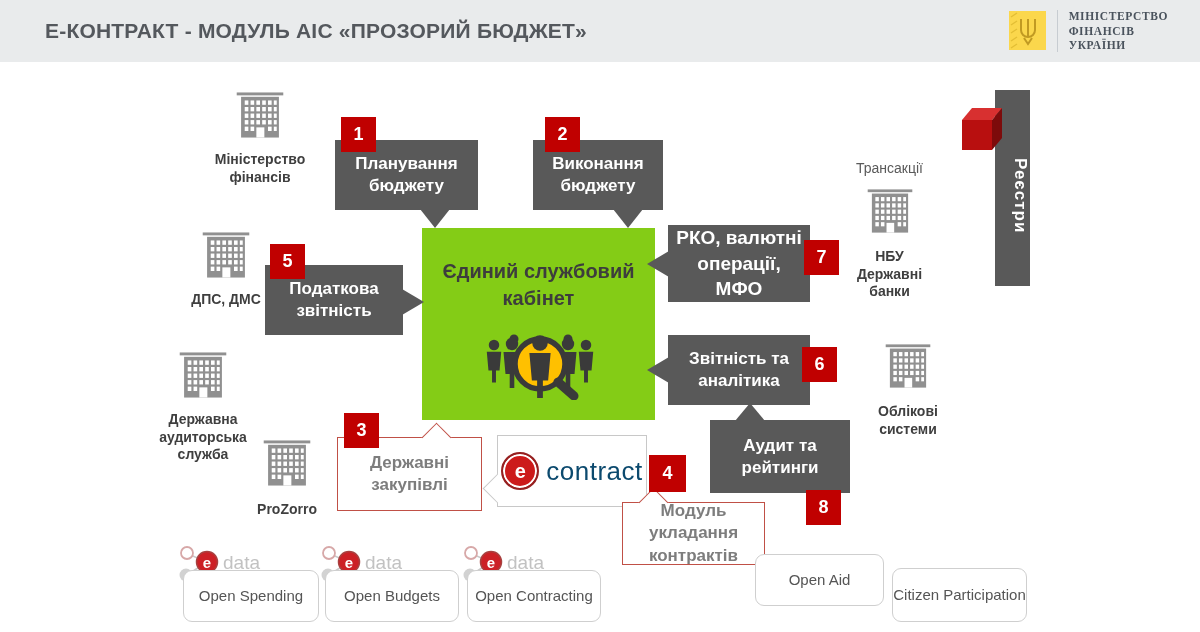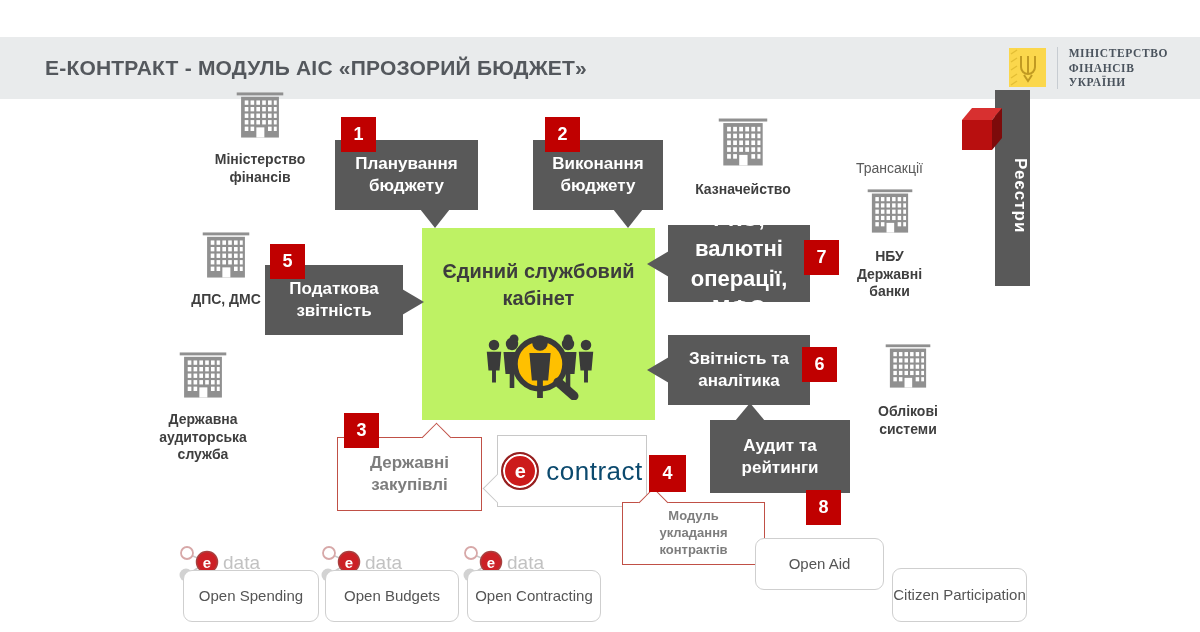--- a/index.html
+++ b/index.html
@@ -1,53 +1,53 @@
 <!DOCTYPE html>
 <html><head>
 <meta charset="utf-8">
 <style>
   html,body{margin:0;padding:0;background:#fff;font-family:"Liberation Sans",sans-serif;}
   .stage{position:relative;width:1200px;height:632px;background:#fff;overflow:hidden;}
 
   
-  .header{position:absolute;left:0;top:0;width:1200px;height:62px;background:#E9EBEC;display:flex;align-items:center;margin-top:37px;}
+  .header{position:absolute;left:0;top:0;width:1200px;height:62px;background:#E9EBEC;display:flex;align-items:center;}
   .title{padding-left:45px;font-size:21px;font-weight:bold;color:#54585D;letter-spacing:.2px;}
   .logo{position:absolute;right:32px;top:9px;display:flex;align-items:center;gap:11px;}
   .logo-div{width:1px;height:42px;background:#C7CCD1;}
   .ministry{font-family:"Liberation Serif",serif;font-size:11.5px;font-weight:bold;color:#4A535D;letter-spacing:.6px;line-height:14.5px;}
 
   
   .entity{position:absolute;text-align:center;color:#909090;}
   .entity svg{display:block;margin:0 auto;}
   .entity-label{color:#3F3F3F;font-weight:bold;font-size:14px;line-height:1.25;white-space:pre-line;margin-top:7px;}
   .entity-toplabel{color:#5A5A5A;font-size:14px;margin-bottom:5px;white-space:pre-line;}
 
   
-  .ybox{position:absolute;left:422px;top:228px;width:233px;height:192px;background:#bef264;color:#3A3A3A;}
+  .ybox{position:absolute;left:422px;top:228px;width:233px;height:192px;background:#84cc16;color:#3A3A3A;}
   .ybox-title{padding-top:30px;text-align:center;font-size:20px;font-weight:bold;line-height:27px;white-space:pre-line;color:#3D3D3D;}
   .ybox svg{position:absolute;left:56px;top:102px;}
 
   
   .bubble{position:absolute;}
   .dark{background:#595959;}
   .btext{position:absolute;inset:0;display:flex;align-items:center;justify-content:center;text-align:center;white-space:pre-line;color:#FFFFFF;font-weight:bold;font-size:17px;line-height:1.28;}
-  .btext.small{font-size:22px;line-height:1.35;text-align:center;}
+  .btext.small{font-size:19px;line-height:1.35;text-align:center;}
   .badge{position:absolute;width:35px;height:35px;background:#C00000;color:#fff;font-weight:bold;font-size:18px;display:flex;align-items:center;justify-content:center;z-index:4;}
   .tail{position:absolute;width:0;height:0;}
   .tail.down{bottom:-18px;border-left:15px solid transparent;border-right:15px solid transparent;border-top:19px solid #595959;}
   .tail.up{top:-17px;border-left:15px solid transparent;border-right:15px solid transparent;border-bottom:18px solid #595959;}
   .tail.pright{right:-21px;border-top:13px solid transparent;border-bottom:13px solid transparent;border-left:22px solid #595959;}
   .tail.pleft{left:-21px;border-top:13px solid transparent;border-bottom:13px solid transparent;border-right:22px solid #595959;}
 
   
   .wbubble{position:absolute;background:#fff;}
   .red-border{border:1.5px solid #C05046;}
   .gray-border{border:1px solid #C8C8C8;}
   .wtext{position:absolute;inset:0;display:flex;align-items:center;justify-content:center;text-align:center;white-space:pre-line;color:#7D7D7D;font-weight:bold;font-size:17px;line-height:1.28;}
-  .wtext.tiny{font-size:13px;line-height:1.3;}
+  .wtext.tiny{font-size:17px;line-height:1.3;}
   .wtail{position:absolute;width:20px;height:20px;background:#fff;transform:rotate(45deg);z-index:2;}
   .wtail.up-red{border-top:1.5px solid #C05046;border-left:1.5px solid #C05046;top:-11px;}
   .wtail.left-gray{border-left:1px solid #C8C8C8;border-bottom:1px solid #C8C8C8;left:-11px;}
 
   
   .econtract-inner{position:absolute;inset:0;display:flex;align-items:center;justify-content:center;gap:7px;}
   .ec-circle{width:34px;height:34px;border-radius:50%;background:#CC1B1B;border:2px solid #952020;box-shadow:inset 0 0 0 2px #fff;color:#fff;font-weight:bold;font-size:20px;display:flex;align-items:center;justify-content:center;}
   .ec-name{font-size:26px;color:#0c4a6e;letter-spacing:.5px;}
 
   
@@ -162,27 +162,27 @@
 
   <div class="entity" style="left:138px;top:346px;width:130px;">
     <svg width="48" height="58" viewBox="0 0 66 62">
         <use href="#bldg"></use>
       </svg>
     <div class="entity-label">Державна
 аудиторська
 служба</div>
   </div>
 
-
-  <div class="entity" style="left:678px;top:110px;width:130px;">
-    <svg width="50" height="64" viewBox="0 0 66 62">
-        <use href="#bldg"></use>
-      </svg>
-    <div class="entity-label">Казначейство</div>
-  </div>
+  <div class="entity" style="left:228px;top:432px;width:118px;">
+    <svg width="48" height="62" viewBox="0 0 66 62">
+        <use href="#bldg"></use>
+      </svg>
+    <div class="entity-label">ProZorro</div>
+  </div>
+
 
   <div class="entity" style="left:827px;top:160px;width:125px;">
     <div class="entity-toplabel">Трансакції</div>
     <svg width="46" height="60" viewBox="0 0 66 62">
         <use href="#bldg"></use>
       </svg>
     <div class="entity-label">НБУ
 Державні
 банки</div>
   </div>
@@ -292,16 +292,16 @@
   <svg class="edata-logo" style="left:318px;top:544px;" width="142" height="40" viewBox="0 0 142 40">
       <use href="#edata-mol"></use>
     </svg>
   <svg class="edata-logo" style="left:460px;top:544px;" width="142" height="40" viewBox="0 0 142 40">
       <use href="#edata-mol"></use>
     </svg>
 
   <div class="fbox" style="left:325px;top:570px;width:132px;">Open Budgets</div>
   <div class="fbox" style="left:183px;top:570px;width:134px;">Open Spending</div>
   <div class="fbox" style="left:467px;top:570px;width:132px;">Open Contracting</div>
-  <div class="fbox" style="left:755px;top:538px;width:127px;">Open Aid</div>
+  <div class="fbox" style="left:755px;top:554px;width:127px;">Open Aid</div>
   <div class="fbox" style="left:892px;top:568px;width:133px;height:52px;">Citizen Participation</div>
 
 </div>
 
 </body></html>

